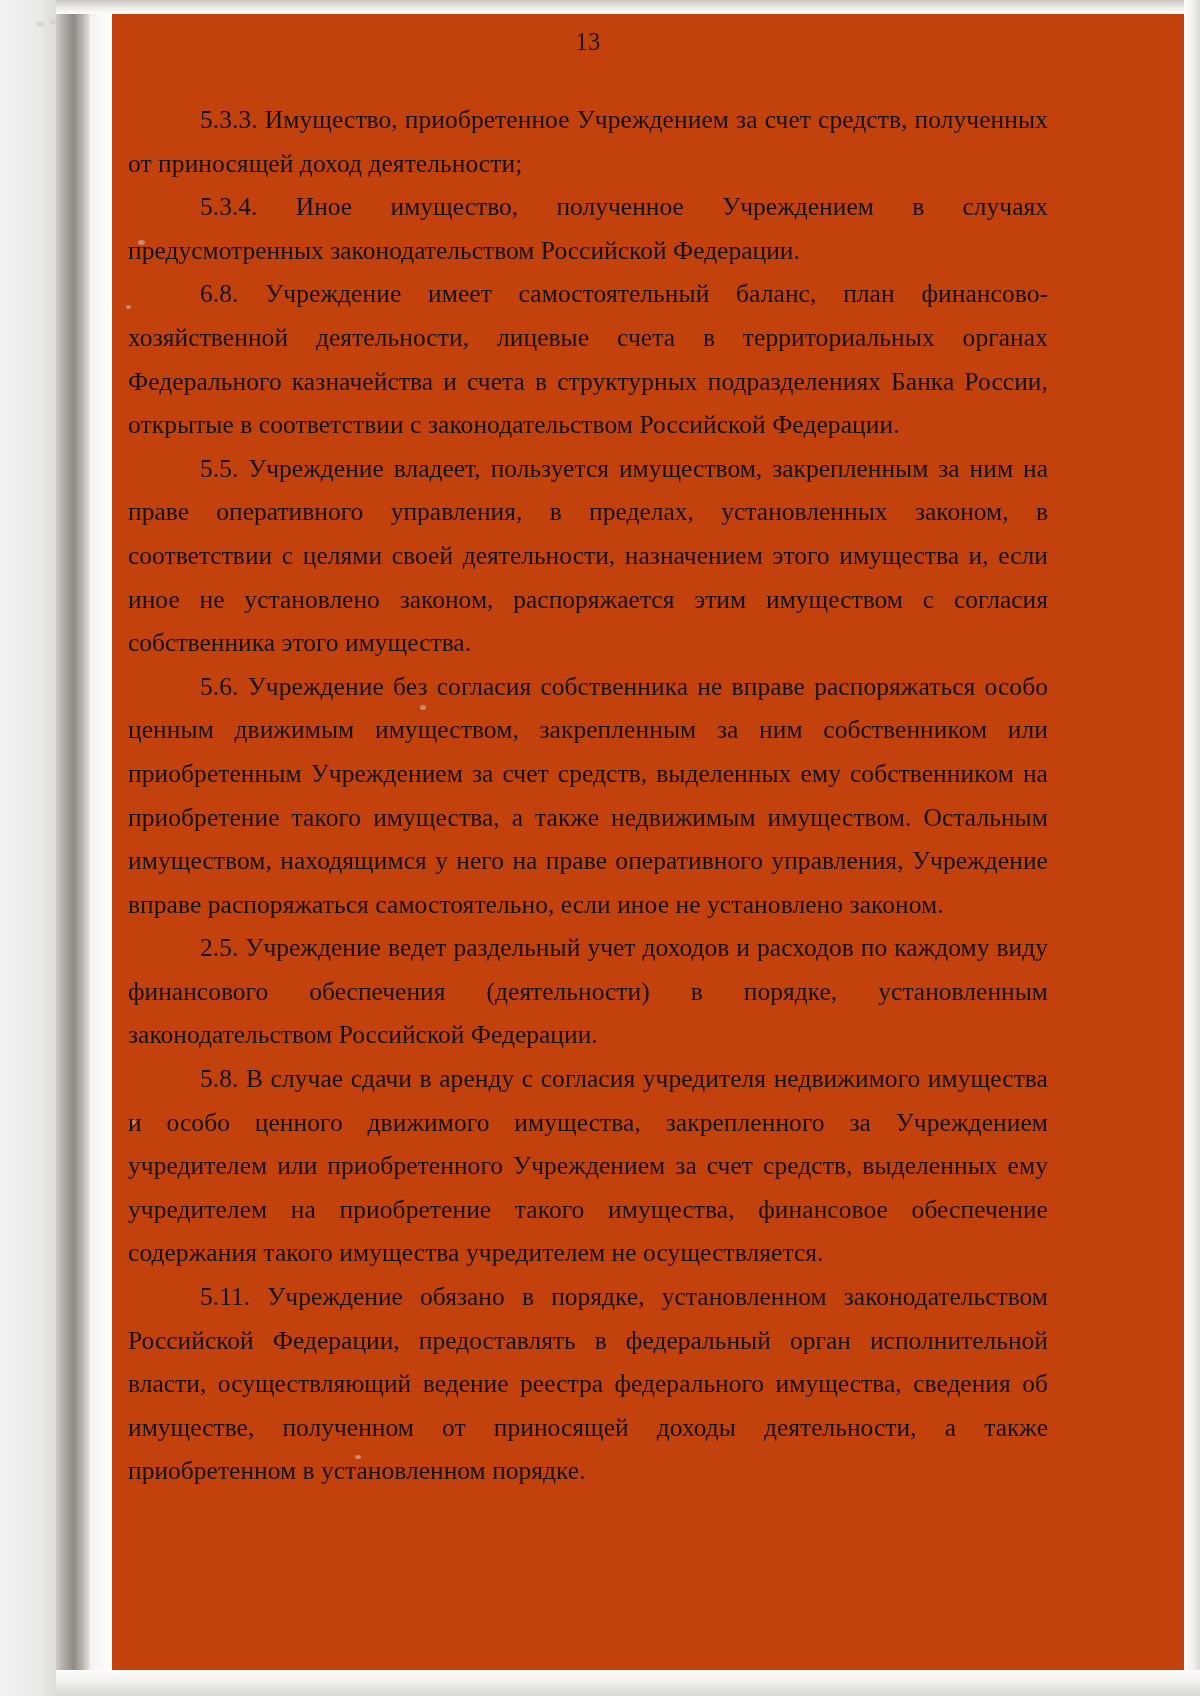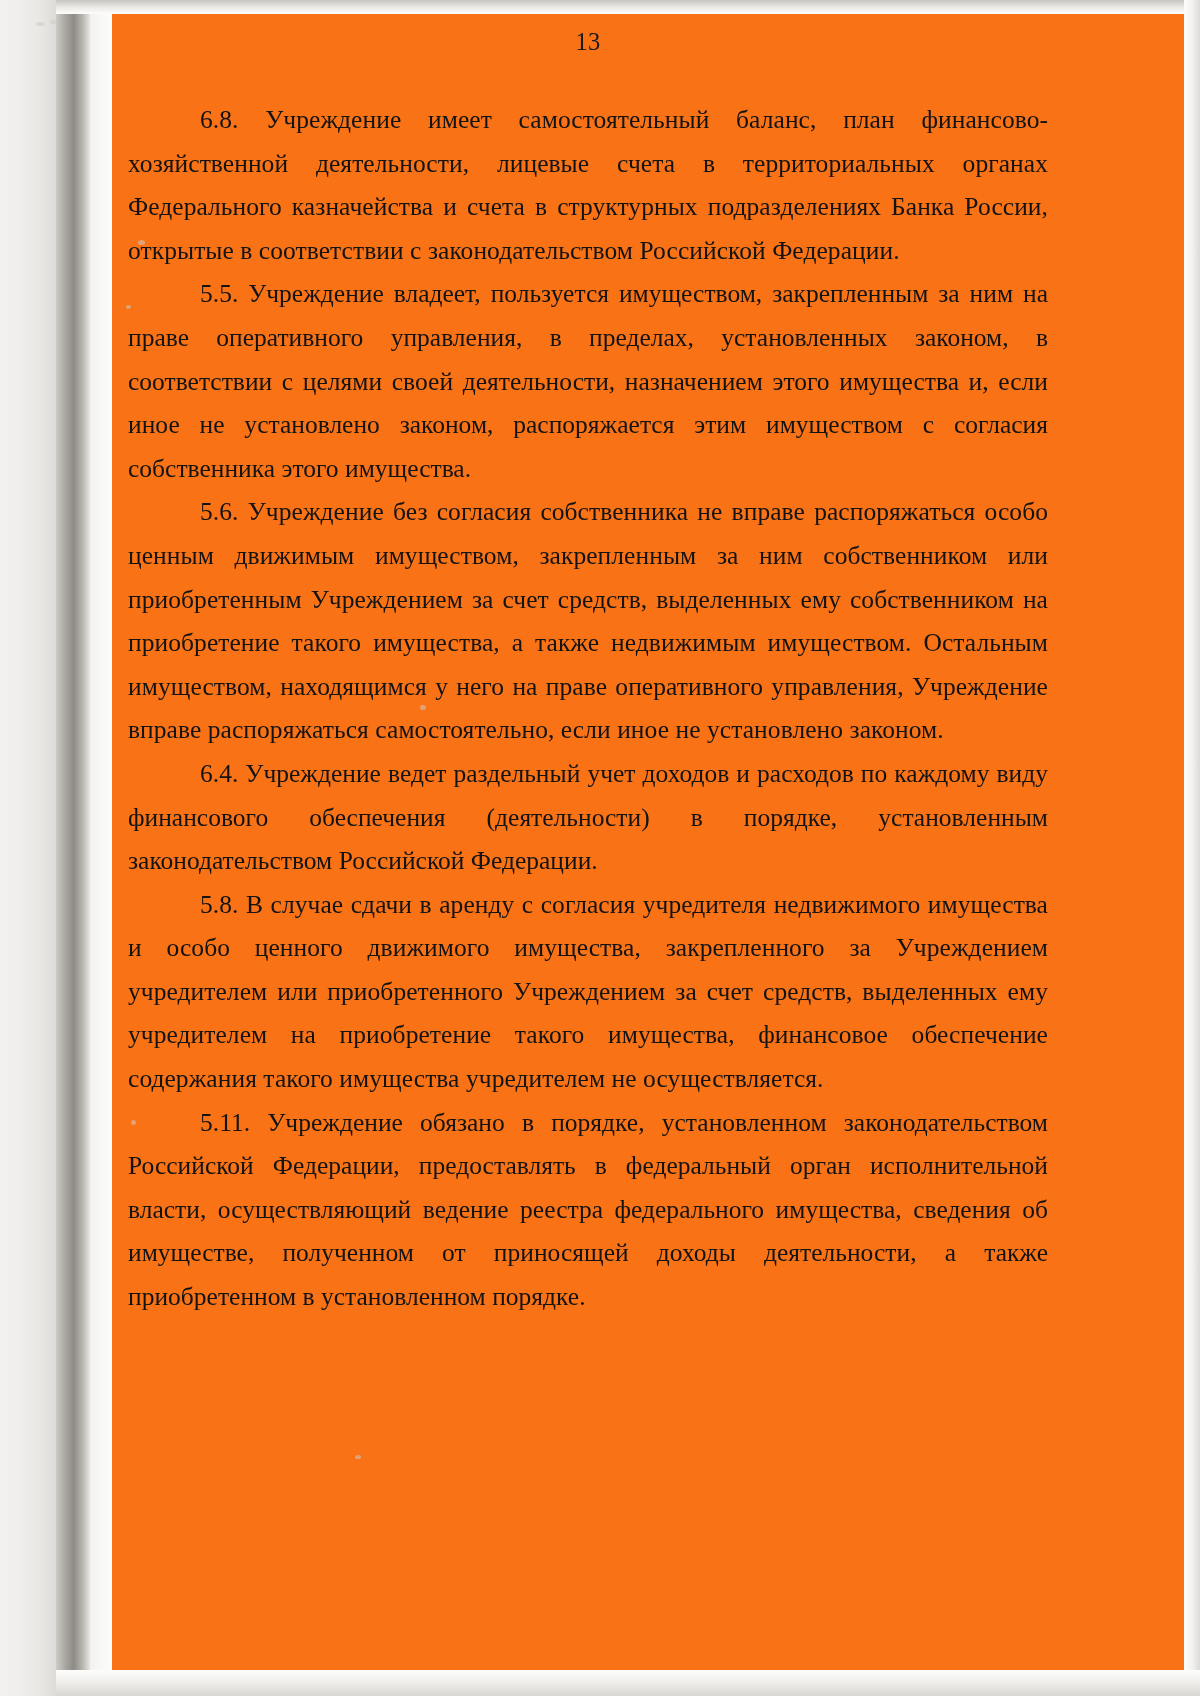--- a/index.html
+++ b/index.html
@@ -8,21 +8,21 @@
     padding: 0;
     background: #ffffff;
   }
   body {
     font-family: "Liberation Serif", "DejaVu Serif", serif;
   }
   .page {
     position: relative;
     width: 1200px;
     height: 1696px;
-    background: #f97316;
+    background: #c2410c;
     overflow: hidden;
     box-sizing: border-box;
   }
 
   
   .scan-gutter-outer {
     position: absolute;
     left: 0; top: 0;
     width: 56px; height: 1696px;
     background: linear-gradient(to right,
@@ -124,23 +124,25 @@
   <div class="scan-speck" style="left:126px; top:305px; width:5px;  height:4px;"></div>
   <div class="scan-speck" style="left:420px; top:705px; width:6px;  height:5px;"></div>
   <div class="scan-speck" style="left:131px; top:1120px;width:5px;  height:5px;"></div>
   <div class="scan-speck" style="left:355px; top:1455px;width:6px;  height:4px;"></div>
 
   <div class="content">
 
     <div class="page-number">13</div>
 
     <div class="body-text">
+      <p class="para">5.3.3. Имущество, приобретенное Учреждением за счет средств, полученных от приносящей доход деятельности;</p>
+      <p class="para">5.3.4. Иное имущество, полученное Учреждением в случаях предусмотренных законодательством Российской Федерации.</p>
       <p class="para">6.8. Учреждение имеет самостоятельный баланс, план финансово-хозяйственной деятельности, лицевые счета в территориальных органах Федерального казначейства и счета в структурных подразделениях Банка России, открытые в соответствии с законодательством Российской Федерации.</p>
       <p class="para">5.5. Учреждение владеет, пользуется имуществом, закрепленным за ним на праве оперативного управления, в пределах, установленных законом, в соответствии с целями своей деятельности, назначением этого имущества и, если иное не установлено законом, распоряжается этим имуществом с согласия собственника этого имущества.</p>
       <p class="para">5.6. Учреждение без согласия собственника не вправе распоряжаться особо ценным движимым имуществом, закрепленным за ним собственником или приобретенным Учреждением за счет средств, выделенных ему собственником на приобретение такого имущества, а также недвижимым имуществом. Остальным имуществом, находящимся у него на праве оперативного управления, Учреждение вправе распоряжаться самостоятельно, если иное не установлено законом.</p>
-      <p class="para">6.4. Учреждение ведет раздельный учет доходов и расходов по каждому виду финансового обеспечения (деятельности) в порядке, установленным законодательством Российской Федерации.</p>
+      <p class="para">2.5. Учреждение ведет раздельный учет доходов и расходов по каждому виду финансового обеспечения (деятельности) в порядке, установленным законодательством Российской Федерации.</p>
       <p class="para">5.8. В случае сдачи в аренду с согласия учредителя недвижимого имущества и особо ценного движимого имущества, закрепленного за Учреждением учредителем или приобретенного Учреждением за счет средств, выделенных ему учредителем на приобретение такого имущества, финансовое обеспечение содержания такого имущества учредителем не осуществляется.</p>
       <p class="para">5.11. Учреждение обязано в порядке, установленном законодательством Российской Федерации, предоставлять в федеральный орган исполнительной власти, осуществляющий ведение реестра федерального имущества, сведения об имуществе, полученном от приносящей доходы деятельности, а также приобретенном в установленном порядке.</p>
 
     </div>
 
   </div>
 </div>
 
 </body></html>

